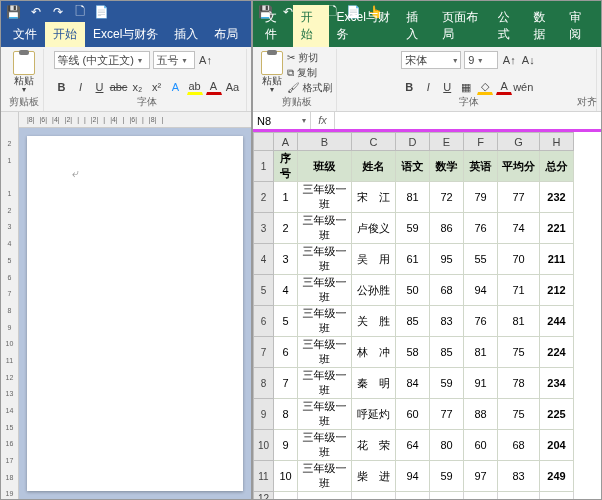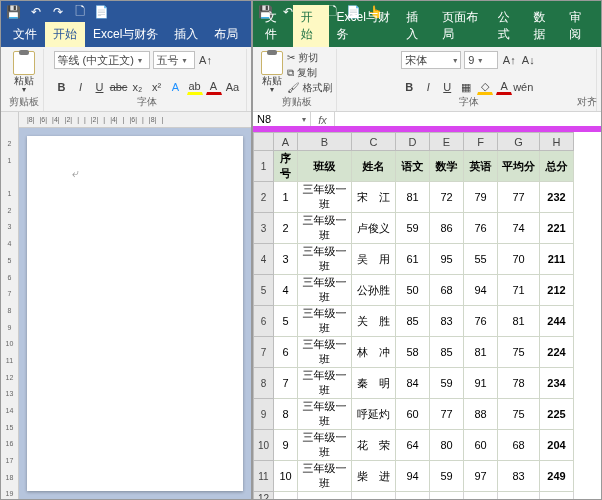--- a/index.html
+++ b/index.html
@@ -30,21 +30,21 @@
 .sel .dd{font-size:8px;color:#666;}
 .icnbtn{width:16px;height:16px;display:inline-flex;align-items:center;justify-content:center;border:1px solid transparent;font-size:11px;color:#444;}
 .word-body{flex:1;background:#b6c5dd;display:flex;overflow:hidden;}
 .vruler{width:18px;background:#f0f0f0;border-right:1px solid #ccc;font-size:7px;color:#666;display:flex;flex-direction:column;padding-top:28px;}
 .vruler div{height:22px;text-align:center;}
 .wcol{flex:1;display:flex;flex-direction:column;}
 .hruler{height:16px;background:#f0f0f0;border-bottom:1px solid #ccc;font-size:7px;color:#666;display:flex;align-items:center;padding-left:8px;gap:5px;white-space:nowrap;overflow:hidden;}
 .page{flex:1;background:#fff;margin:8px;box-shadow:0 1px 3px rgba(0,0,0,.3);position:relative;}
 .cursor{position:absolute;top:30px;left:45px;font-size:12px;color:#999;}
 .excel-body{flex:1;display:flex;flex-direction:column;overflow:hidden;}
-.namebox-row{height:20px;display:flex;border-bottom:6px solid #d946ef;background:#fff;}
+.namebox-row{height:20px;display:flex;border-bottom:3px solid #d946ef;background:#fff;}
 .namebox{width:58px;border-right:1px solid #d4d4d4;padding:2px 4px;font-size:11px;display:flex;align-items:center;justify-content:space-between;}
 .fx{width:24px;text-align:center;font-style:italic;color:#666;border-right:1px solid #d4d4d4;padding-top:2px;}
 .fbar{flex:1;padding:2px 4px;}
 .grid{flex:1;overflow:hidden;position:relative;}
 table{border-collapse:collapse;font-size:11px;}
 th.colh,td.rowh{background:#e6e6e6;border:1px solid #bdbdbd;text-align:center;font-weight:normal;color:#444;}
 th.colh{height:18px;}
 th.corner{width:20px;background:#e6e6e6;border:1px solid #bdbdbd;}
 td.rowh{width:20px;height:22px;font-size:10px;}
 td.cell{border:1px solid #d0d7c9;text-align:center;height:22px;background:#fff;padding:0 2px;}

